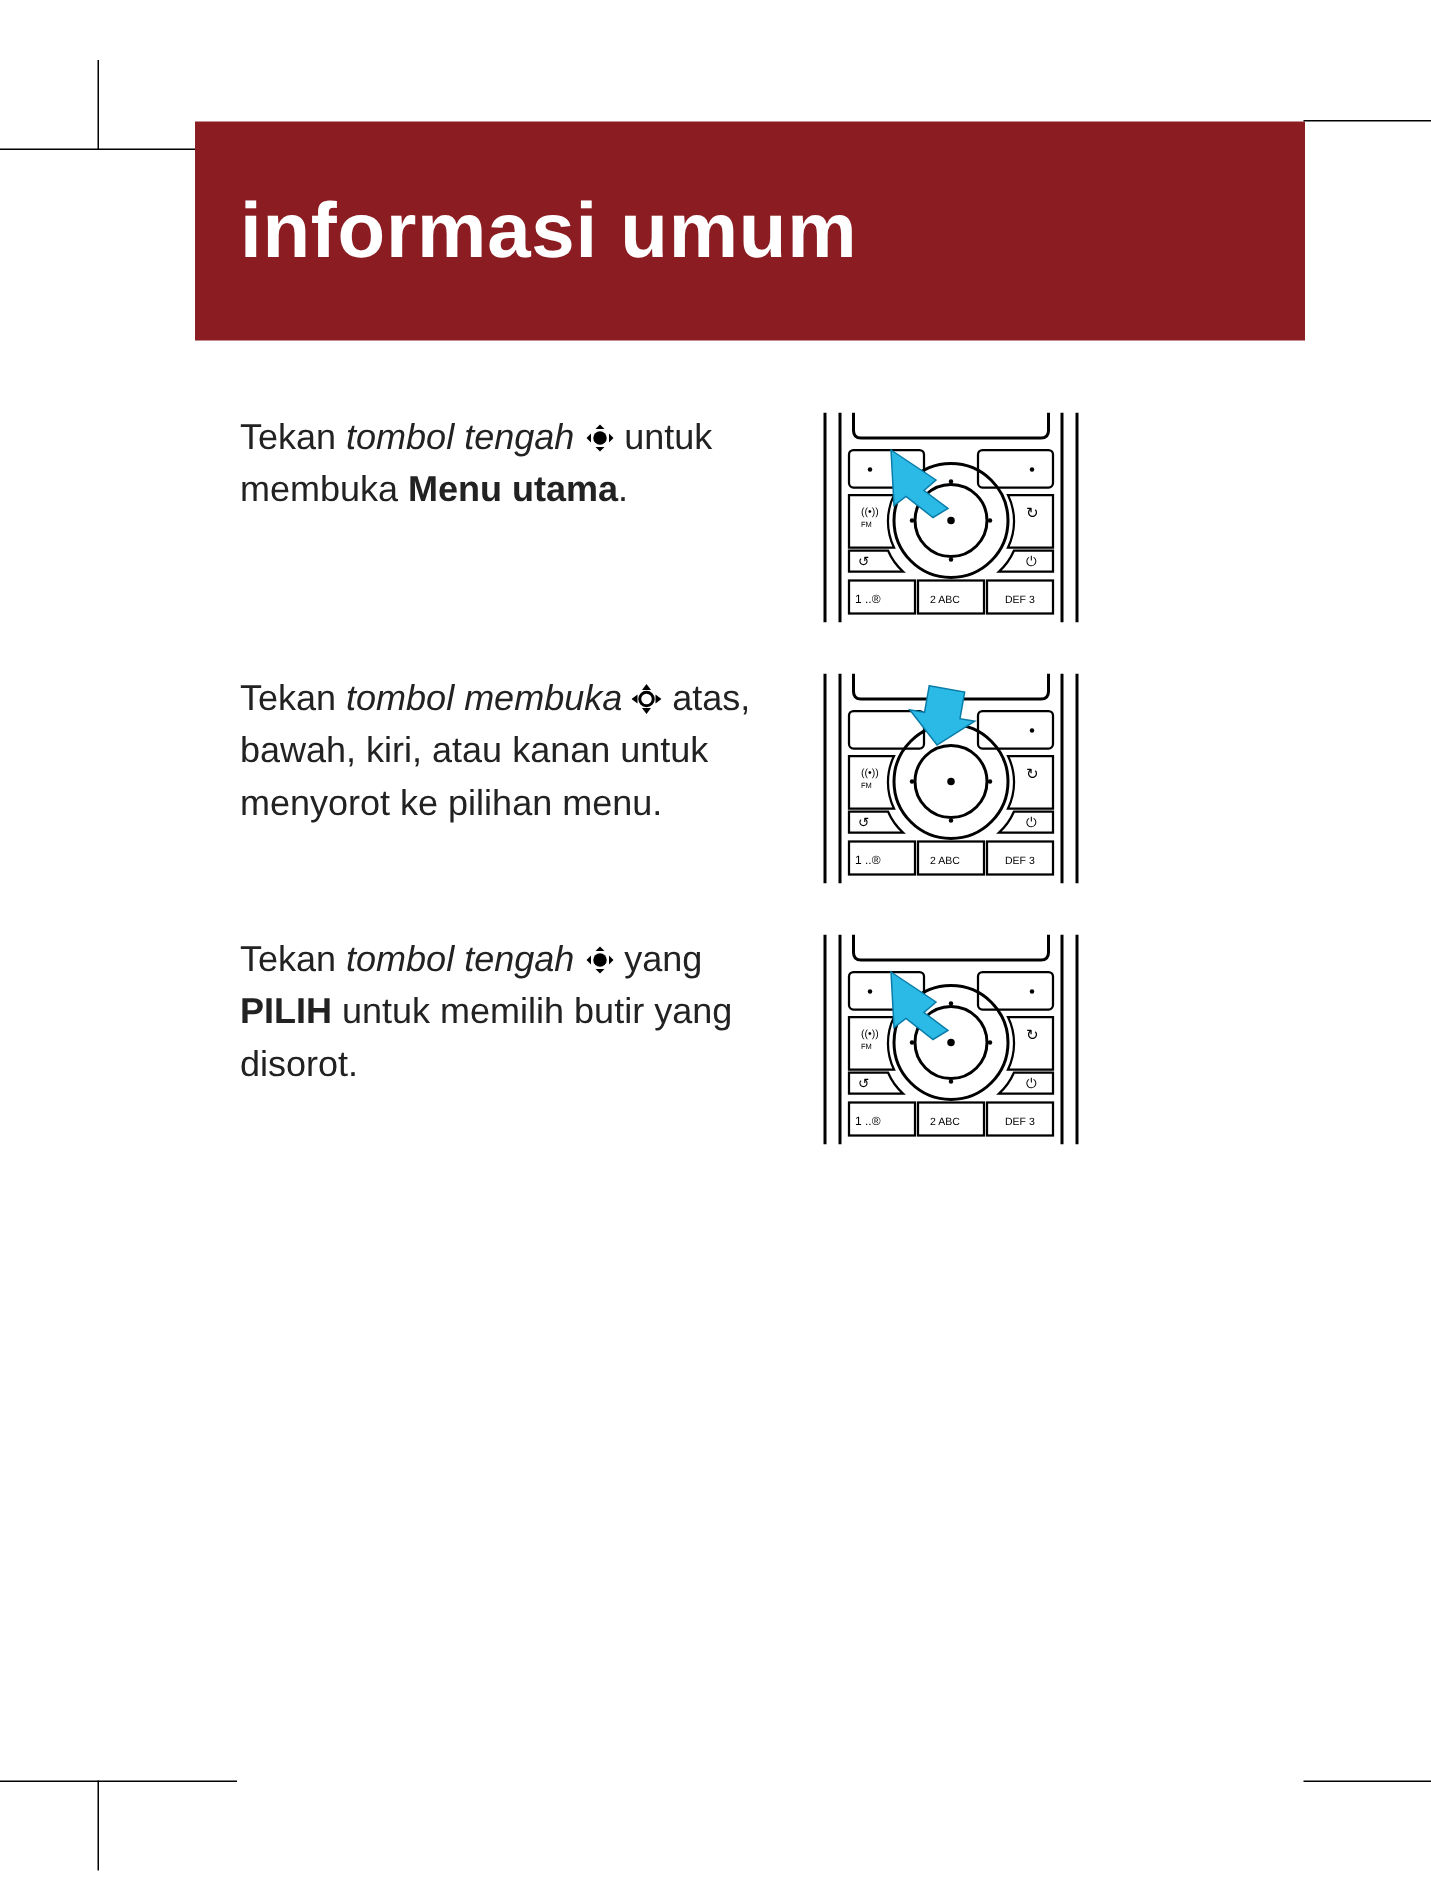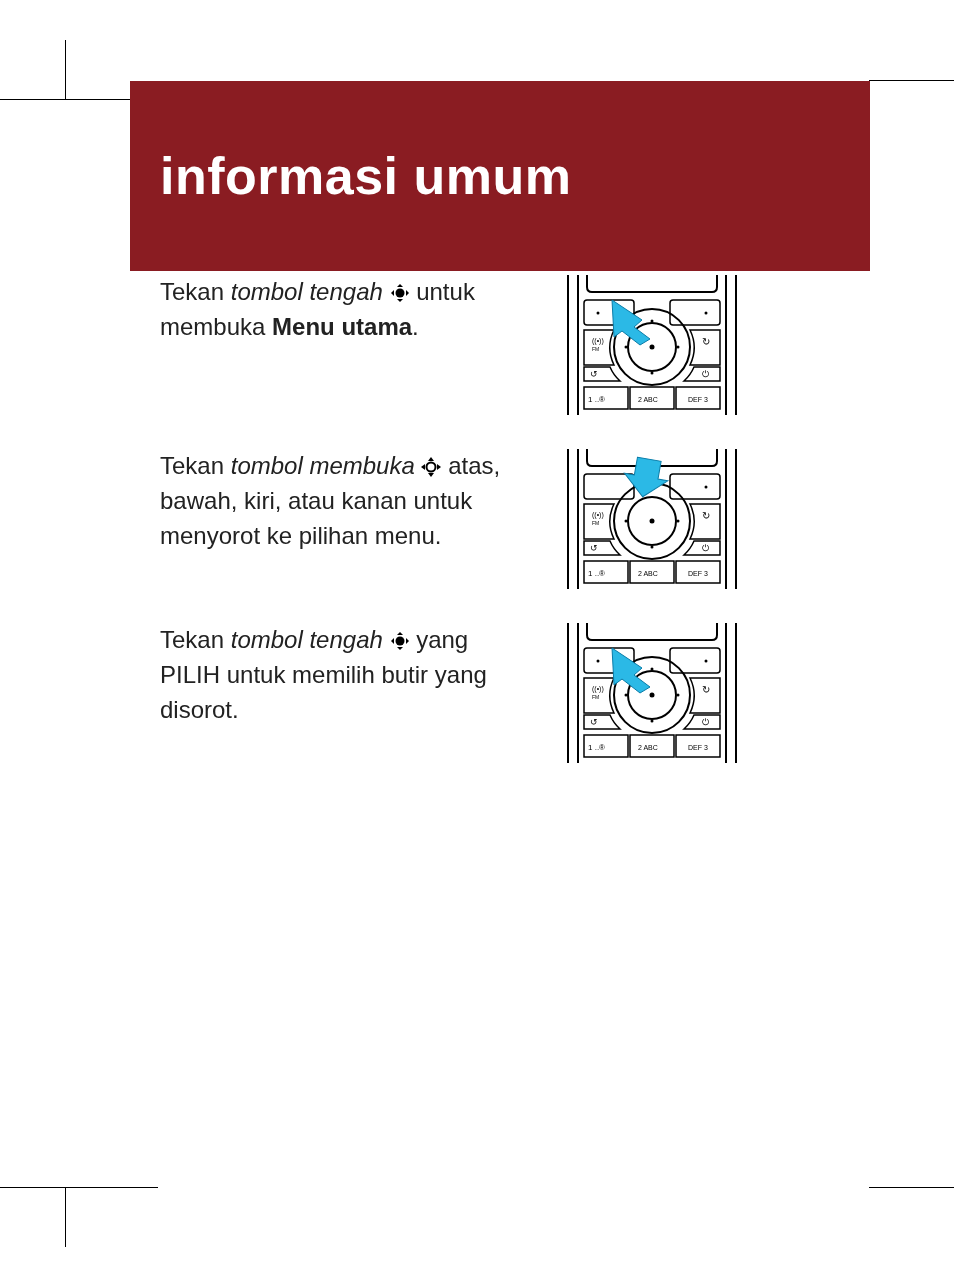--- a/index.html
+++ b/index.html
@@ -54,21 +54,21 @@
     top: 1187px;
     right: 0;
     width: 85px;
     border-top: 1px solid #000;
   }
   .header-band {
     position: absolute;
     top: 81px;
     left: 130px;
     width: 740px;
-    height: 190px;
+    height: 146px;
     background: #8a1c22;
     display: flex;
     align-items: center;
     padding-left: 30px;
   }
   .header-title {
     color: #fff;
     font-size: 52px;
     font-weight: bold;
     letter-spacing: 0.5px;
@@ -80,32 +80,32 @@
     width: 680px;
   }
   .section-title {
     font-style: italic;
     font-size: 42px;
     font-family: "Times New Roman", serif;
     margin-bottom: 18px;
   }
   .row {
     display: flex;
-    gap: 42px;
+    gap: 24px;
     margin-bottom: 34px;
   }
   .text-col {
     flex: 0 0 360px;
     font-size: 24px;
     line-height: 1.45;
     color: #222;
   }
   .text-col .italic { font-style: italic; }
   .text-col .bold { font-weight: bold; }
-  .text-col .sans-bold { font-weight: normal; font-family: Arial, sans-serif; }
+  .text-col .sans-bold { font-weight: bold; font-family: Arial, sans-serif; }
   .icon-inline {
     display: inline-block;
     vertical-align: -3px;
     width: 20px;
     height: 20px;
   }
   .fig {
     flex: 0 0 180px;
     height: 140px;
     position: relative;

